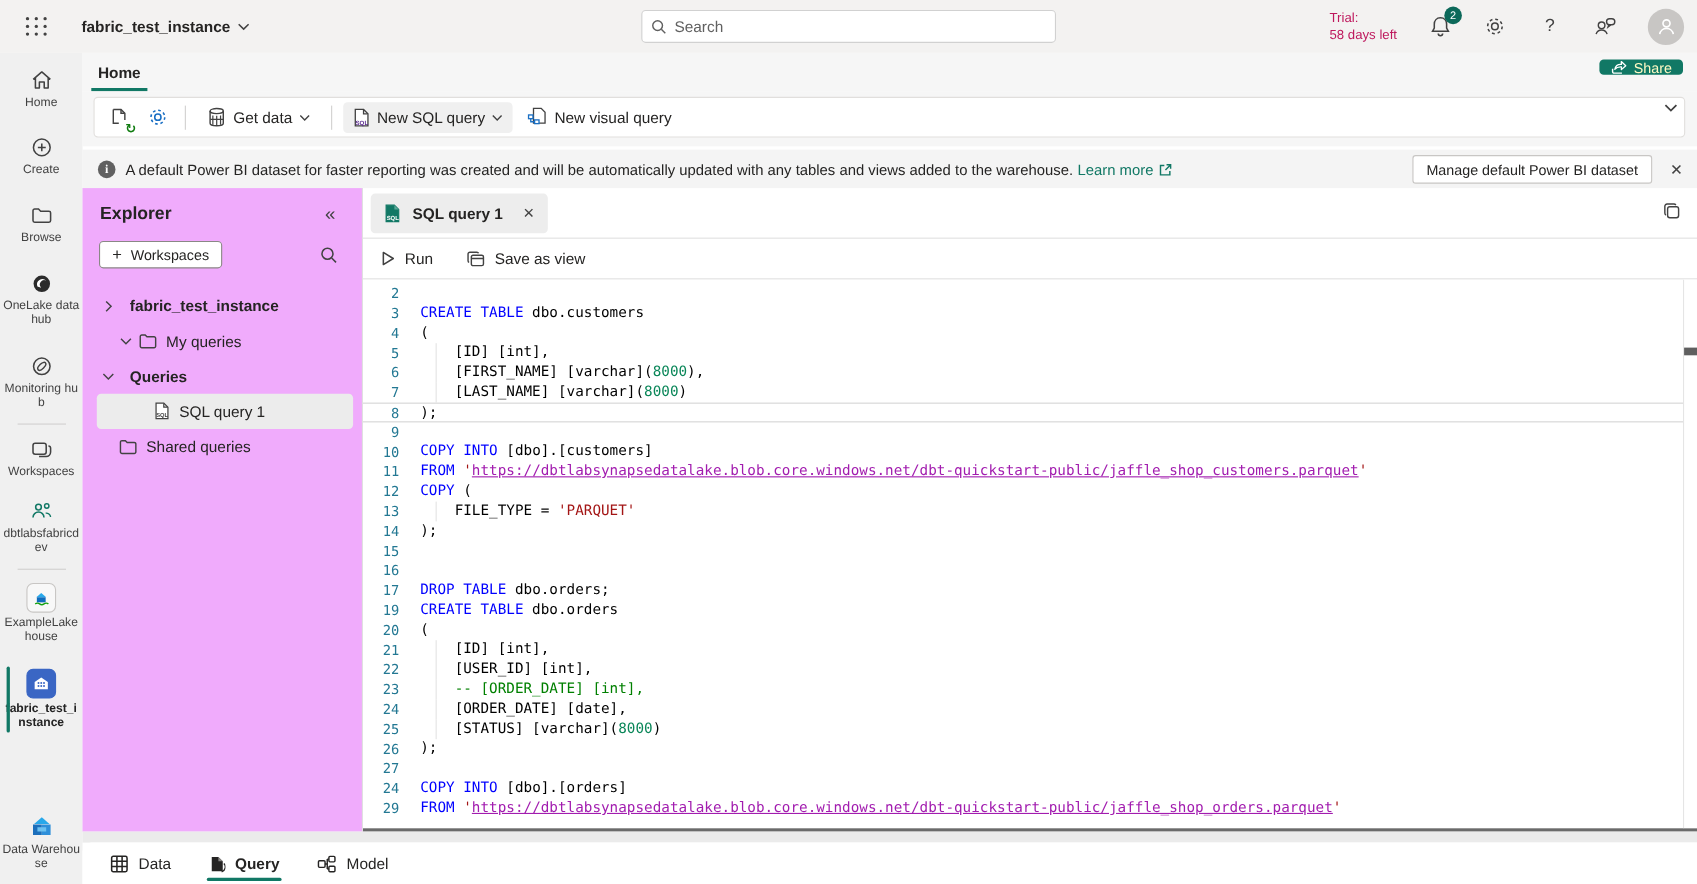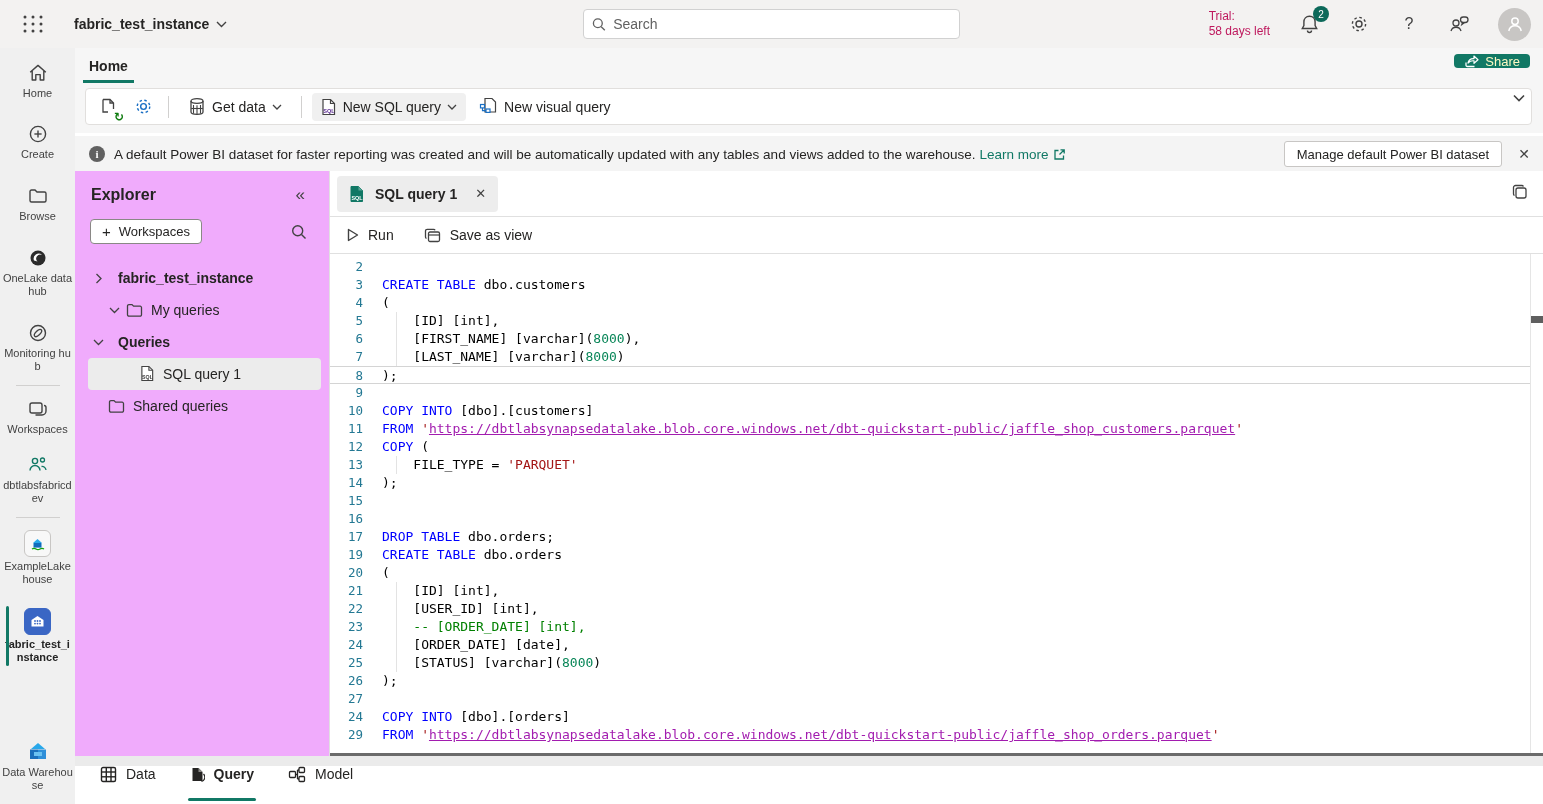--- a/index.html
+++ b/index.html
@@ -90,21 +90,21 @@
   .tok-num { color:#098658; }
   .tok-str { color:#a31515; }
   .tok-url { color:#a21caf; text-decoration:underline;text-align:center; }
   .tok-cmt { color:#008000; }
   .v-scroll { position:absolute; right:0; top:0; bottom:0; width:13px; border-left:1px solid #e5e5e5; background:#fff; }
   .v-thumb { position:absolute; left:0; right:0; top:62px; height:7px; background:#5f5f5f; }
 
   
   .bottom-strip { position:absolute; left:0; top:708px; width:1468px; height:10px; background:#ebebeb; }
   .bottom-bar { position:absolute; left:0; top:718px; width:1468px; height:38px; background:#fff; border-top-left-radius:8px; display:flex; align-items:center; padding-left:25px; gap:34px; }
-  .b-tab { display:flex; align-items:flex-start; gap:9px; font-size:14px; color:#252423; cursor:pointer; position:relative; height:38px; }
+  .b-tab { display:flex; align-items:center; gap:9px; font-size:14px; color:#252423; cursor:pointer; position:relative; height:38px; }
   .b-tab.active { font-weight:700; }
   .b-tab.active::after { content:""; position:absolute; left:-2px; right:-2px; bottom:3px; height:3px; border-radius:2px; background:#117865; }
 
   svg { display:block; }
   .sqlfile { position:relative; width:16px; height:18px; }
 </style>
 </head>
 <body>
 
 <div class="app">

